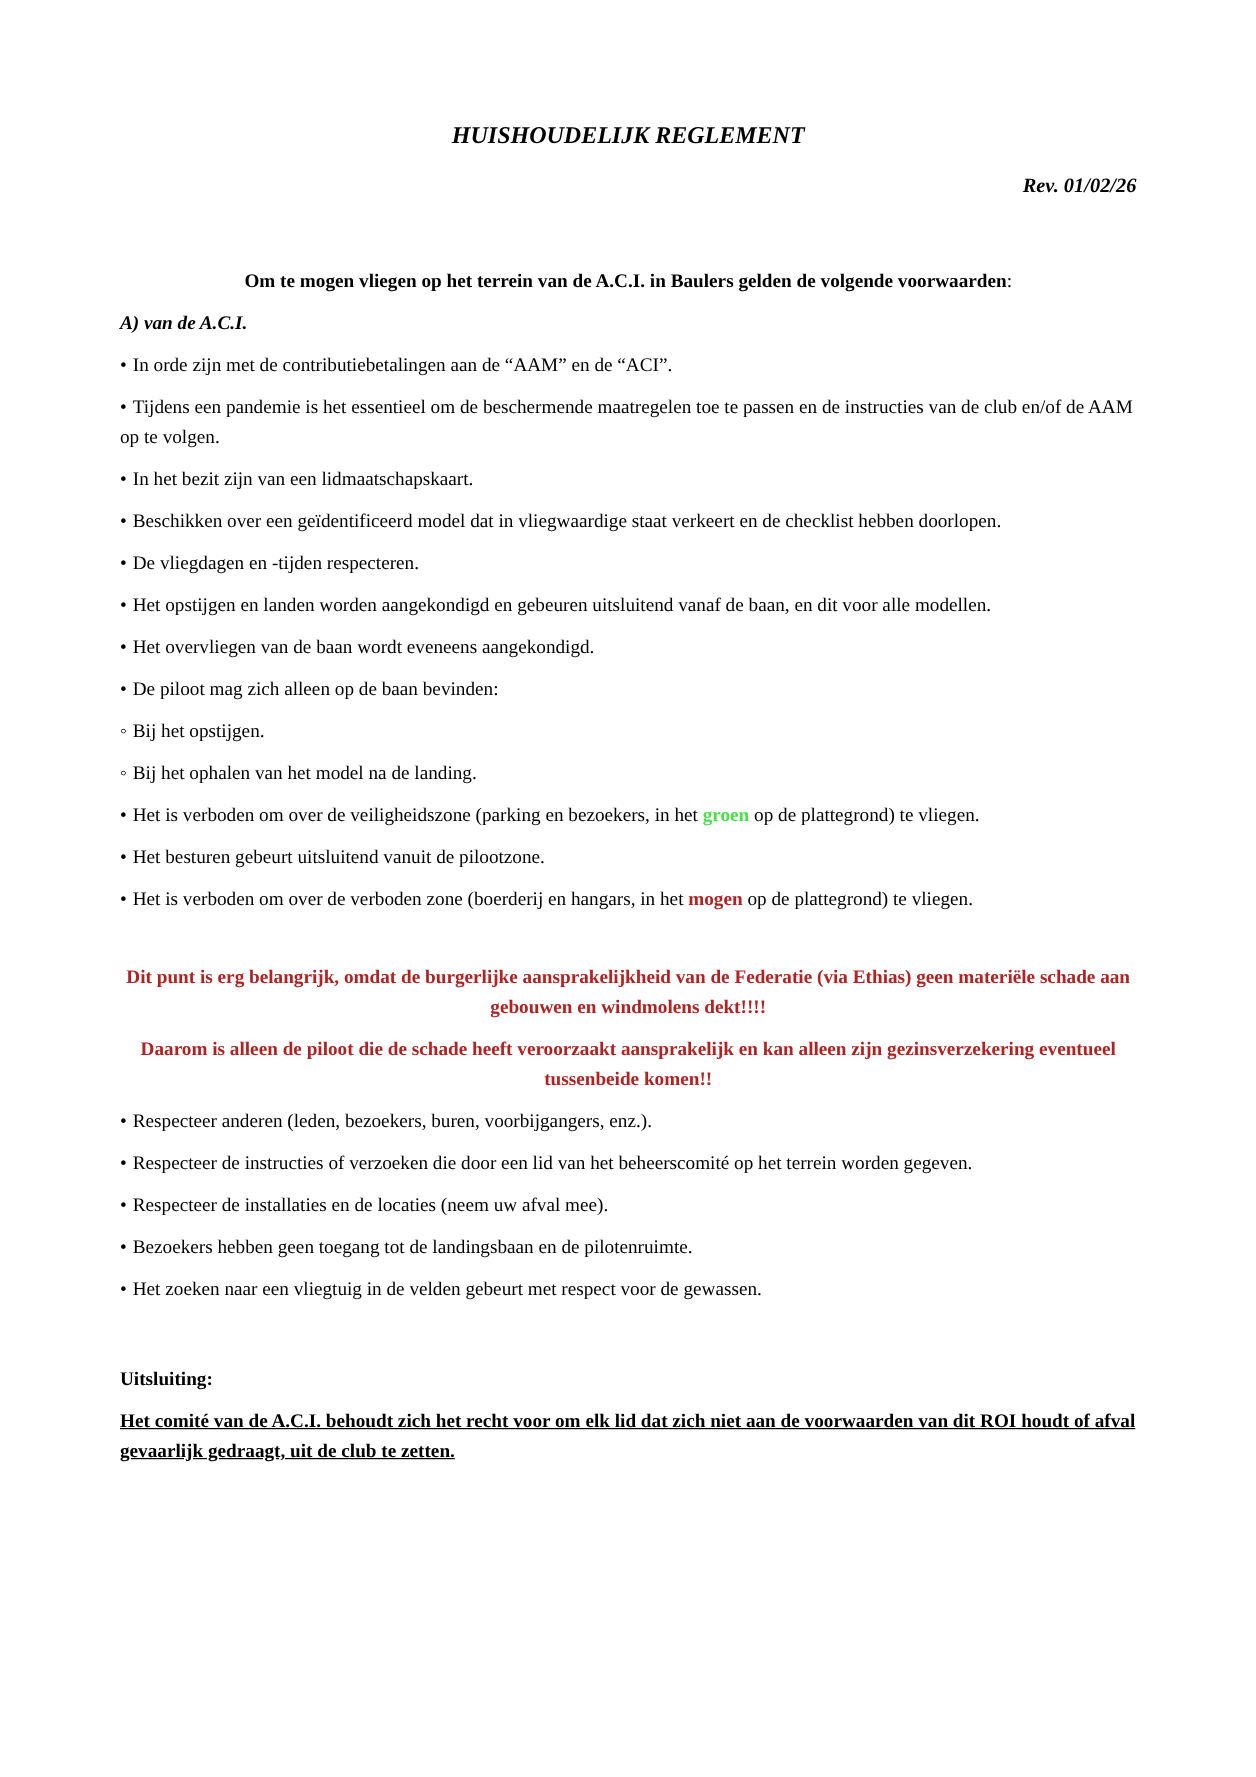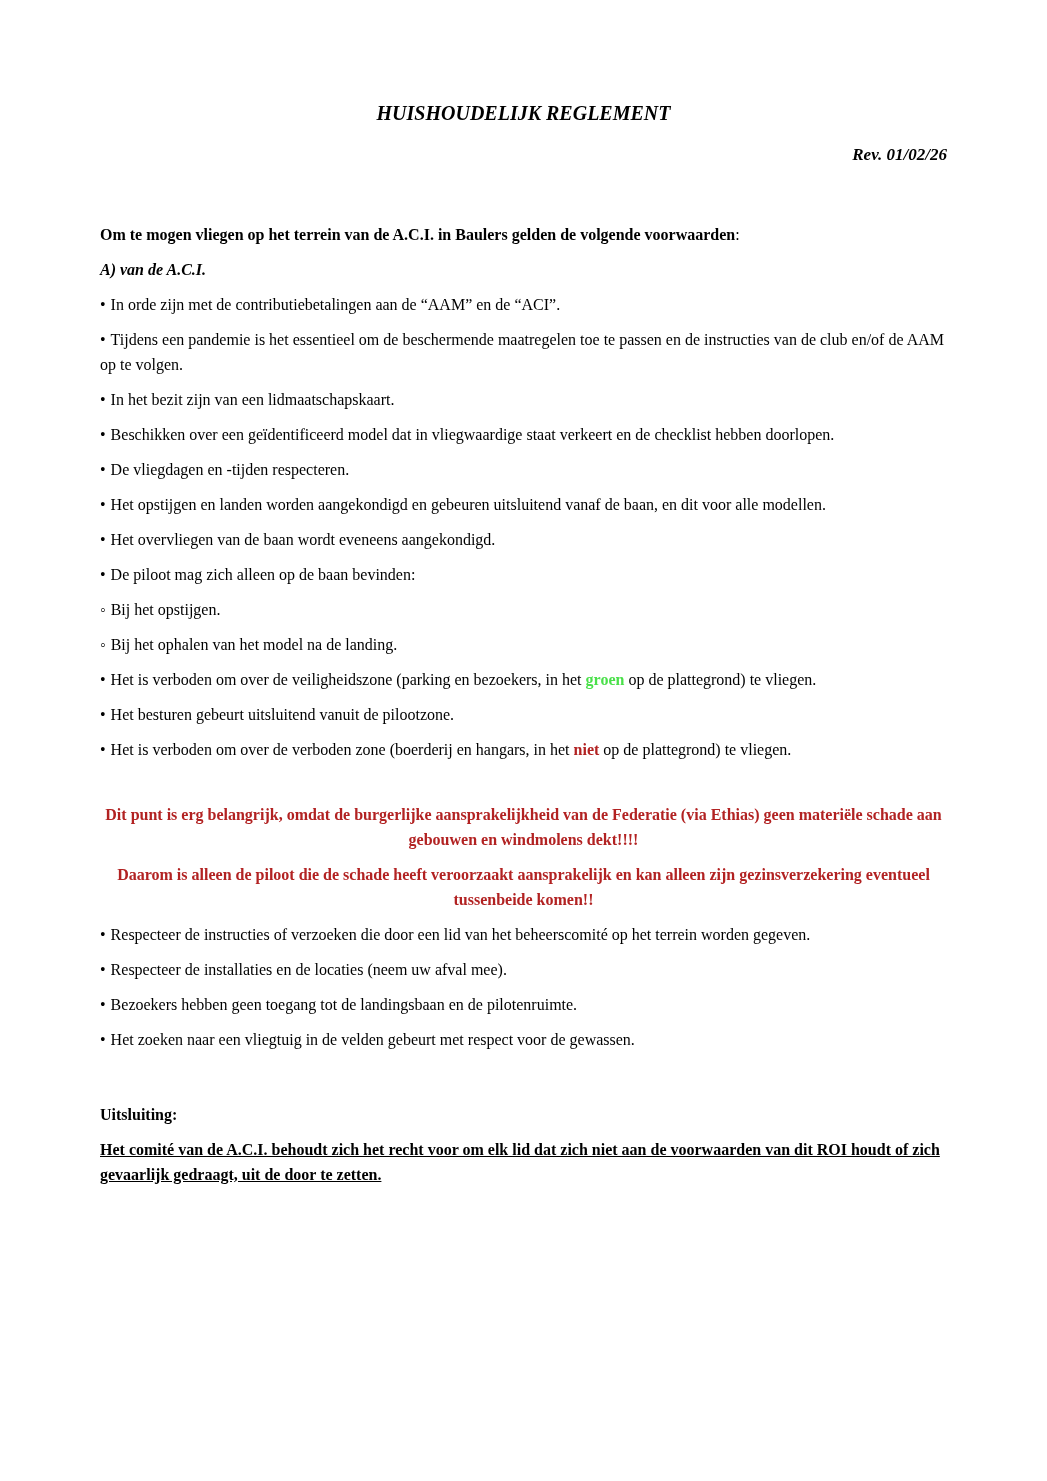--- a/index.html
+++ b/index.html
@@ -36,21 +36,21 @@
     font-style: italic;
     text-align: right;
     margin: 0 0 57px 0;
   }
   p {
     font-size: 16px;
     line-height: 25px;
     margin: 0 0 10px 0;
   }
   .intro {
-    text-align: left;
+    text-align: center;
     font-weight: bold;
   }
   .intro .colon {
     font-weight: normal;
   }
   .section-heading {
     font-weight: bold;
     font-style: italic;
   }
   .bullet .marker {
@@ -102,31 +102,32 @@
     <p class="bullet"><span class="marker">•</span><span>In het bezit zijn van een lidmaatschapskaart.</span></p>
     <p class="bullet"><span class="marker">•</span><span>Beschikken over een geïdentificeerd model dat in vliegwaardige staat verkeert en de checklist hebben doorlopen.</span></p>
     <p class="bullet"><span class="marker">•</span><span>De vliegdagen en -tijden respecteren.</span></p>
     <p class="bullet"><span class="marker">•</span><span>Het opstijgen en landen worden aangekondigd en gebeuren uitsluitend vanaf de baan, en dit voor alle modellen.</span></p>
     <p class="bullet"><span class="marker">•</span><span>Het overvliegen van de baan wordt eveneens aangekondigd.</span></p>
     <p class="bullet"><span class="marker">•</span><span>De piloot mag zich alleen op de baan bevinden:</span></p>
     <p class="bullet"><span class="marker">◦</span><span>Bij het opstijgen.</span></p>
     <p class="bullet"><span class="marker">◦</span><span>Bij het ophalen van het model na de landing.</span></p>
     <p class="bullet"><span class="marker">•</span><span>Het is verboden om over de veiligheidszone (parking en bezoekers, in het </span><span class="green-word">groen</span><span> op de plattegrond) te vliegen.</span></p>
     <p class="bullet"><span class="marker">•</span><span>Het besturen gebeurt uitsluitend vanuit de pilootzone.</span></p>
-    <p class="bullet"><span class="marker">•</span><span>Het is verboden om over de verboden zone (boerderij en hangars, in het </span><span class="red-word">niet</span><span> op de plattegrond) te vliegen.</span></p>
+    <p class="bullet"><span class="marker">•</span><span>Het is verboden om over de verboden zone (boerderij en hangars, in het </span><span class="red-word">mogen</span><span> op de plattegrond) te vliegen.</span></p>
   </div>
 
   <div class="warning-block">
     <p class="warning">Dit punt is erg belangrijk, omdat de burgerlijke aansprakelijkheid van de Federatie (via Ethias) geen materiële schade aan gebouwen en windmolens dekt!!!!</p>
     <p class="warning">Daarom is alleen de piloot die de schade heeft veroorzaakt aansprakelijk en kan alleen zijn gezinsverzekering eventueel tussenbeide komen!!</p>
   </div>
 
   <div class="list-b">
+    <p class="bullet"><span class="marker">•</span><span>Respecteer anderen (leden, bezoekers, buren, voorbijgangers, enz.).</span></p>
     <p class="bullet"><span class="marker">•</span><span>Respecteer de instructies of verzoeken die door een lid van het beheerscomité op het terrein worden gegeven.</span></p>
     <p class="bullet"><span class="marker">•</span><span>Respecteer de installaties en de locaties (neem uw afval mee).</span></p>
     <p class="bullet"><span class="marker">•</span><span>Bezoekers hebben geen toegang tot de landingsbaan en de pilotenruimte.</span></p>
     <p class="bullet"><span class="marker">•</span><span>Het zoeken naar een vliegtuig in de velden gebeurt met respect voor de gewassen.</span></p>
   </div>
 
   <p class="exclusion-heading">Uitsluiting:</p>
-  <p class="exclusion-text">Het comité van de A.C.I. behoudt zich het recht voor om elk lid dat zich niet aan de voorwaarden van dit ROI houdt of zich gevaarlijk gedraagt, uit de door te zetten.</p>
+  <p class="exclusion-text">Het comité van de A.C.I. behoudt zich het recht voor om elk lid dat zich niet aan de voorwaarden van dit ROI houdt of afval gevaarlijk gedraagt, uit de club te zetten.</p>
 
 </div>
 
 </body></html>

